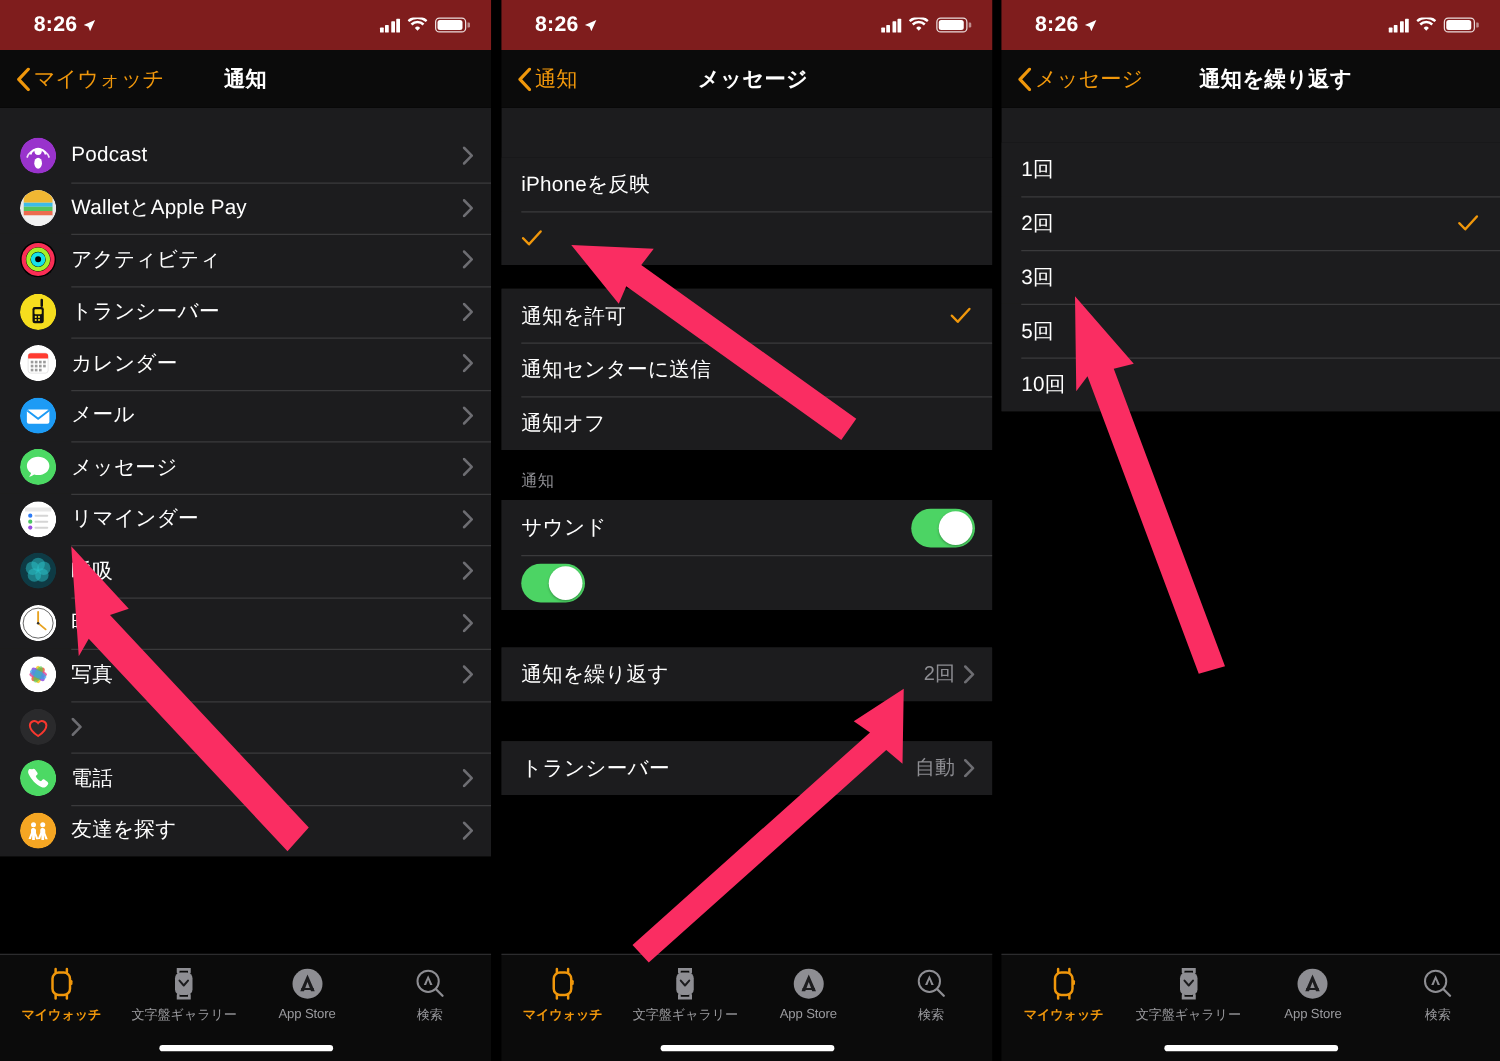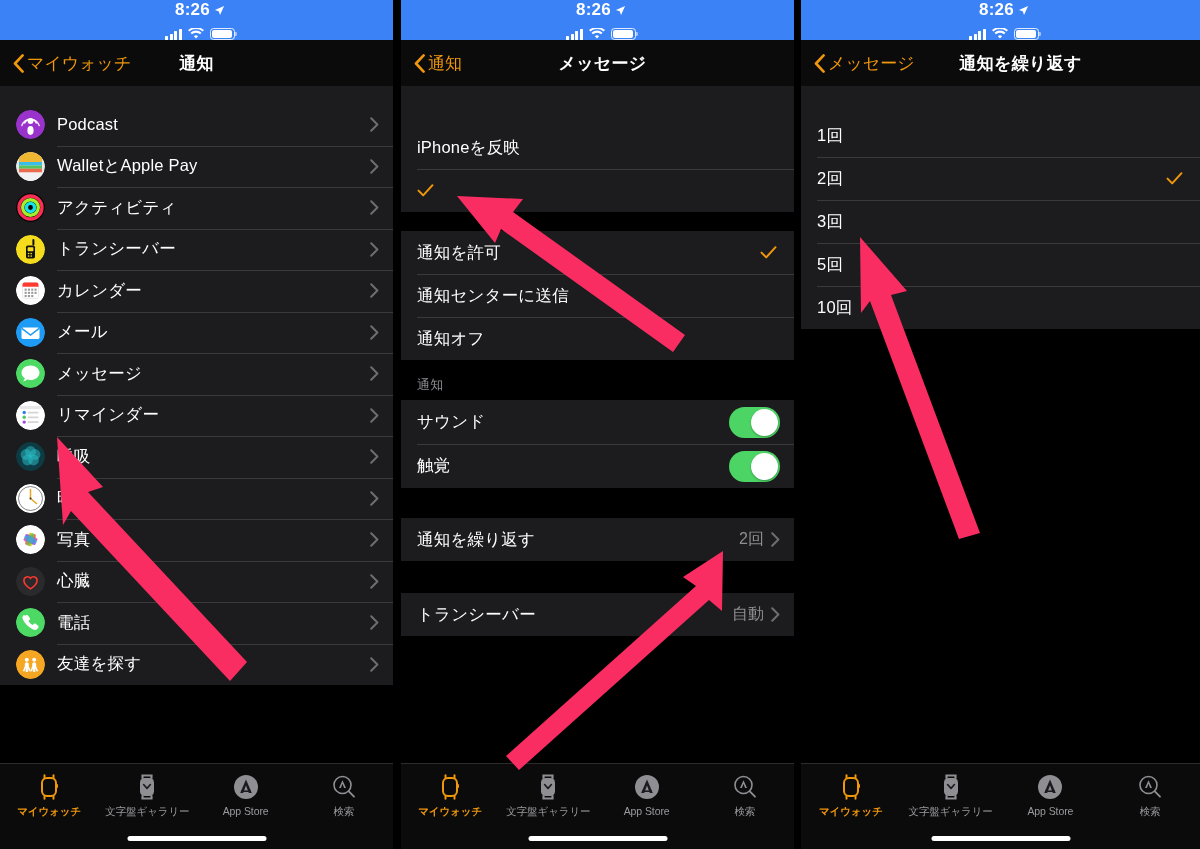--- a/index.html
+++ b/index.html
@@ -13,23 +13,23 @@
   .phone{
     position:absolute; top:0; height:849px; width:393px;
     background:#000; overflow:hidden;
   }
   .phone.p1{ left:0; }
   .phone.p2{ left:401px; }
   .phone.p3{ left:801px; width:399px; }
 
   
   .statusbar{
-    position:relative; height:40px; background:#3b82f6;
+    position:relative; height:40px; background:#7f1d1d;
     display:flex; align-items:center; justify-content:space-between;
-    padding:0 20px 0 27px; color:#fff;flex-direction:column;
+    padding:0 20px 0 27px; color:#fff;
   }
   .sb-time{ font-size:17px; font-weight:600; letter-spacing:.2px; display:flex; align-items:center; gap:4px;}
   .sb-loc{ display:inline-block; width:11px; height:11px; }
   .sb-right{ display:flex; align-items:center; gap:6px; }
   .sig{ display:flex; align-items:flex-end; gap:1.5px; height:11px;}
   .sig i{ display:block; width:3px; background:#fff; border-radius:.5px;}
   .sig i:nth-child(1){height:4px;} .sig i:nth-child(2){height:6px;}
   .sig i:nth-child(3){height:8.5px;} .sig i:nth-child(4){height:11px;}
   .batt{ width:25px; height:12px; border:1.4px solid rgba(255,255,255,.85); border-radius:3.5px; position:relative; }
   .batt::after{ content:""; position:absolute; right:-3.5px; top:3.4px; width:2px; height:4px;
@@ -345,21 +345,20 @@
             </svg>
         </div>
 
         <div class="row inset-sep">
           <span class="appicon">
             <svg viewBox="0 0 29 29">
                 <circle cx="14.5" cy="14.5" r="14.5" fill="#2A2A2C"></circle>
                 <path d="M14.5 21.8s-6.6-4.3-6.6-8.4a3.6 3.6 0 0 1 6.6-2 3.6 3.6 0 0 1 6.6 2c0 4.1-6.6 8.4-6.6 8.4z" fill="none" stroke="#F8372E" stroke-width="1.6"></path>
               </svg>
           </span>
-          <span class="label">心臓</span>
           <svg class="chev" viewBox="0 0 9 15">
               <path d="M1.2 1.2 7.4 7.5l-6.2 6.3" fill="none" stroke="#6d6d72" stroke-width="2" stroke-linecap="round" stroke-linejoin="round"></path>
             </svg>
         </div>
 
         <div class="row inset-sep">
           <span class="appicon">
             <svg viewBox="0 0 29 29">
                 <circle cx="14.5" cy="14.5" r="14.5" fill="#4CD964"></circle>
                 <path d="M9.8 7.4c.8-.7 1.8-.5 2.4.3l1.6 2.2c.5.7.4 1.5-.3 2.1l-.9.8c.6 1.9 2.3 3.6 4.2 4.2l.8-.9c.6-.7 1.4-.8 2.1-.3l2.2 1.6c.8.6 1 1.6.3 2.4l-1 1.1c-1 1.1-2.6 1.3-4.1.6-2.2-1-4.3-2.5-6-4.2-1.7-1.7-3.2-3.8-4.2-6-.7-1.5-.5-3.1.6-4.1z" fill="#fff"></path>
@@ -505,21 +504,20 @@
       <div class="sec-header">通知</div>
 
       <div class="group">
         <div class="row" style="height:44px">
           <span class="label">サウンド</span>
           <span class="switch">
               <i></i>
             </span>
         </div>
         <div class="row" style="height:44px">
-          <span class="label">触覚</span>
           <span class="switch">
               <i></i>
             </span>
         </div>
       </div>
 
       <div class="spacer" style="height:30px"></div>
 
       <div class="group">
         <div class="row tall">

